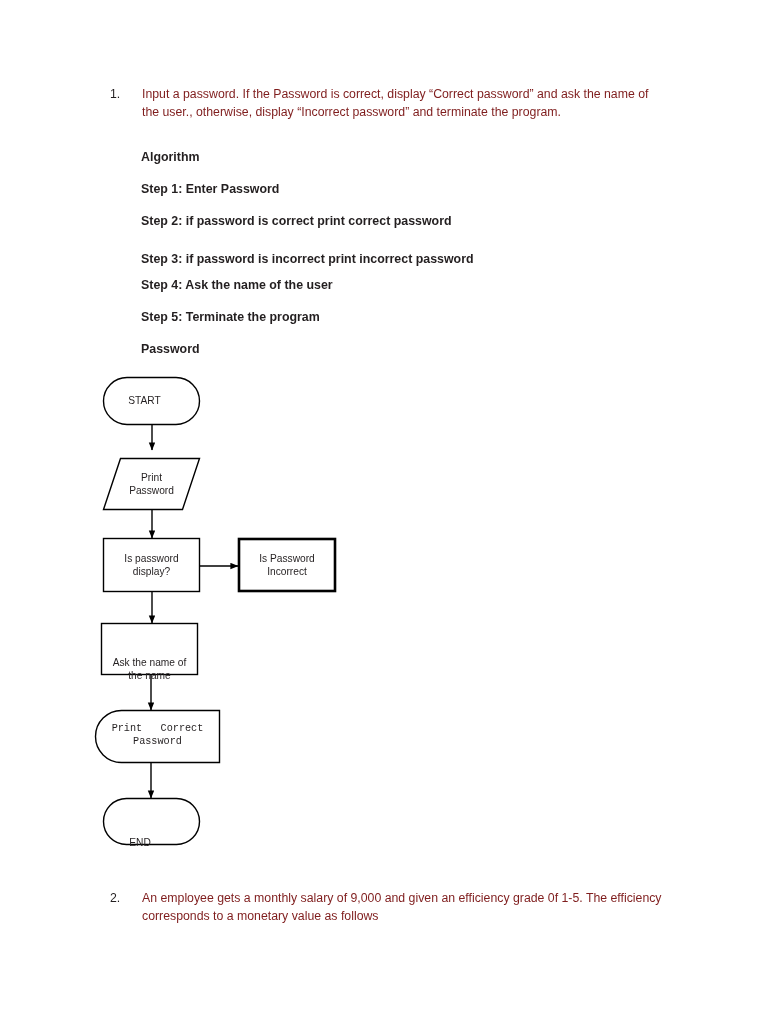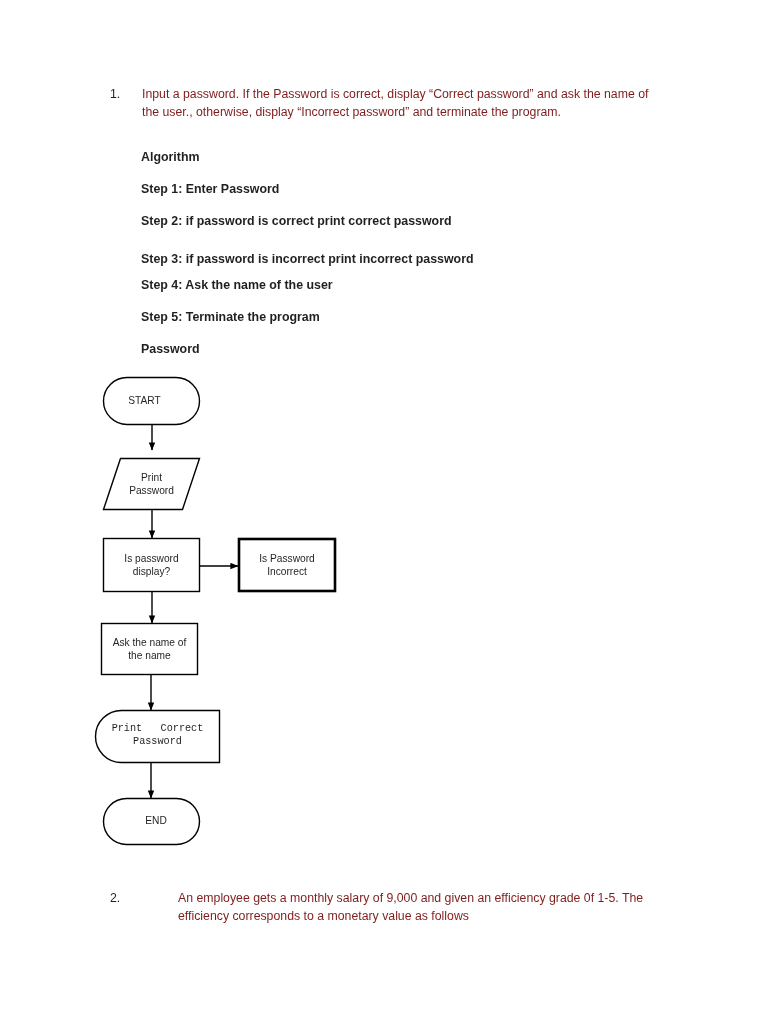--- a/index.html
+++ b/index.html
@@ -39,21 +39,21 @@
   .list-body {
     font-size: 12.3px;
     line-height: 17.5px;
     color: #7f1d1d;
   }
 
   #item-1 { left: 110px; top: 86px; width: 560px; }
   #item-1 .list-body { width: 524px; }
 
   #item-2 { left: 110px; top: 890px; width: 580px; }
-  #item-2 .list-body { width: 540px; margin-left: 36px; }
+  #item-2 .list-body { width: 540px; }
 
   .heading {
     position: absolute;
     left: 141px;
     font-size: 12.4px;
     font-weight: bold;
     line-height: 17px;
     color: #231f20;
   }
   .step {
@@ -91,23 +91,23 @@
     font-size: 10.2px;
     line-height: 13.2px;
     color: #231f20;
     font-family: "Liberation Sans", sans-serif;
   }
 
   #lbl-start    { left: 96px; top: 394px; width: 97px; }
   #lbl-enter    { left: 103px; top: 471px; width: 97px; }
   #lbl-decision { left: 103px; top: 552px; width: 97px; }
   #lbl-incorrect{ left: 238px; top: 552px; width: 98px; }
-  #lbl-ask      { left: 101px; top: 636px; width: 97px; }
+  #lbl-ask      { left: 101px; top: 656px; width: 97px; }
   #lbl-print    { left: 100px; top: 722px; width: 115px; font-family: Liberation Mono, monospace; }
-  #lbl-end      { left: 103px; top: 814px; width: 74px; margin-left: 16px; }
+  #lbl-end      { left: 103px; top: 836px; width: 74px; }
 </style>
 </head>
 <body>
 
 <div class="doc">
 
   <div class="list-item" id="item-1">
     <span class="list-marker">1.</span>
     <span class="list-body">Input a password. If the Password is correct, display “Correct password” and ask the name of the user., otherwise, display “Incorrect password” and terminate the program.</span>
   </div>

